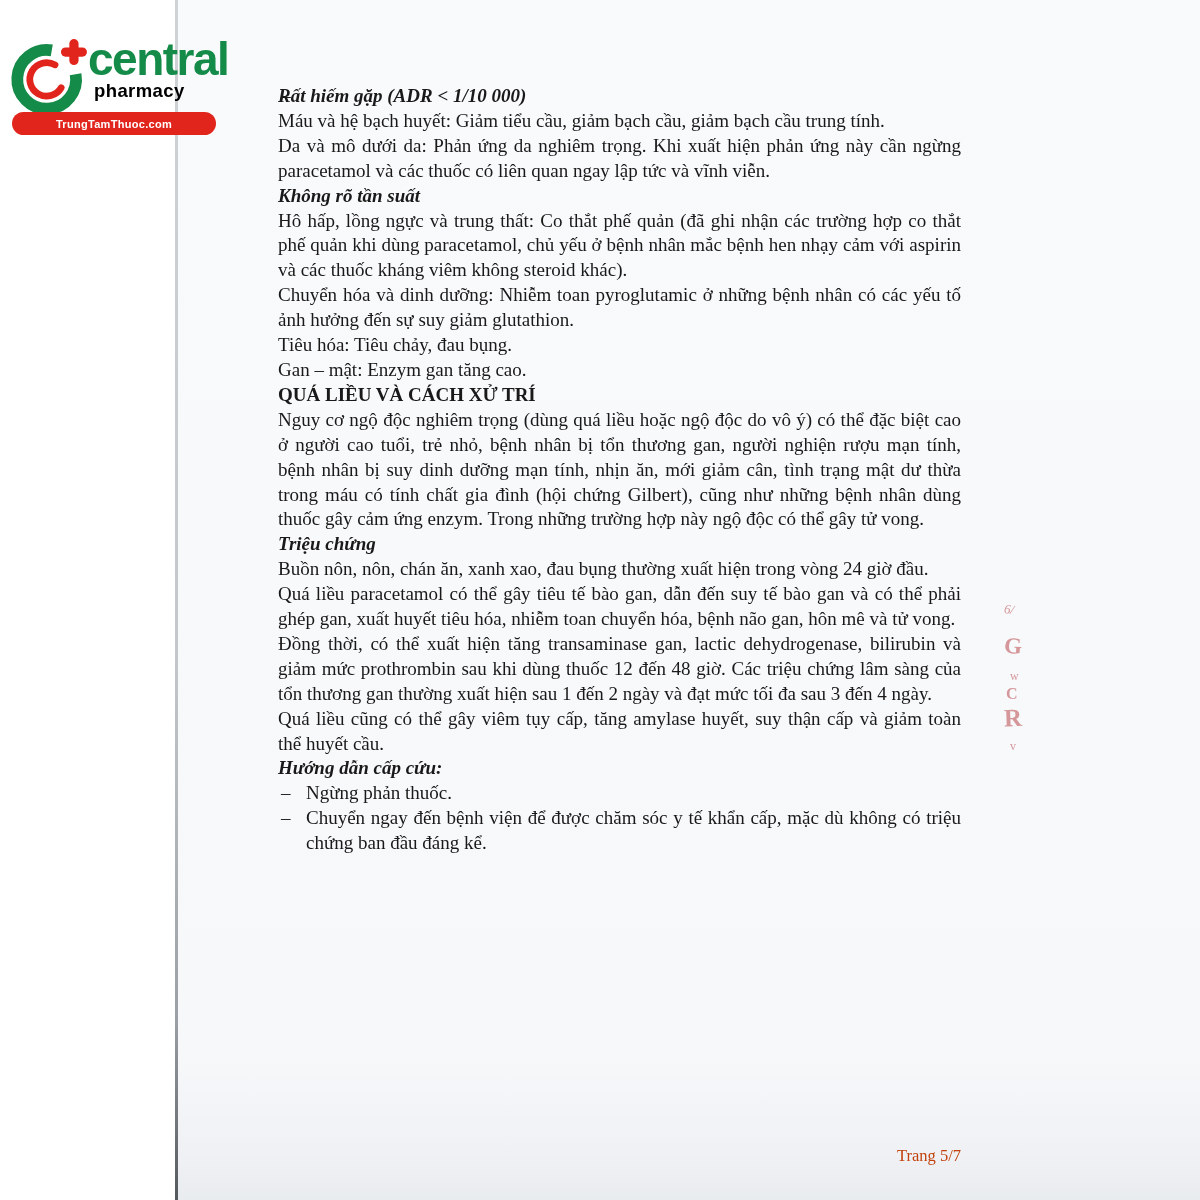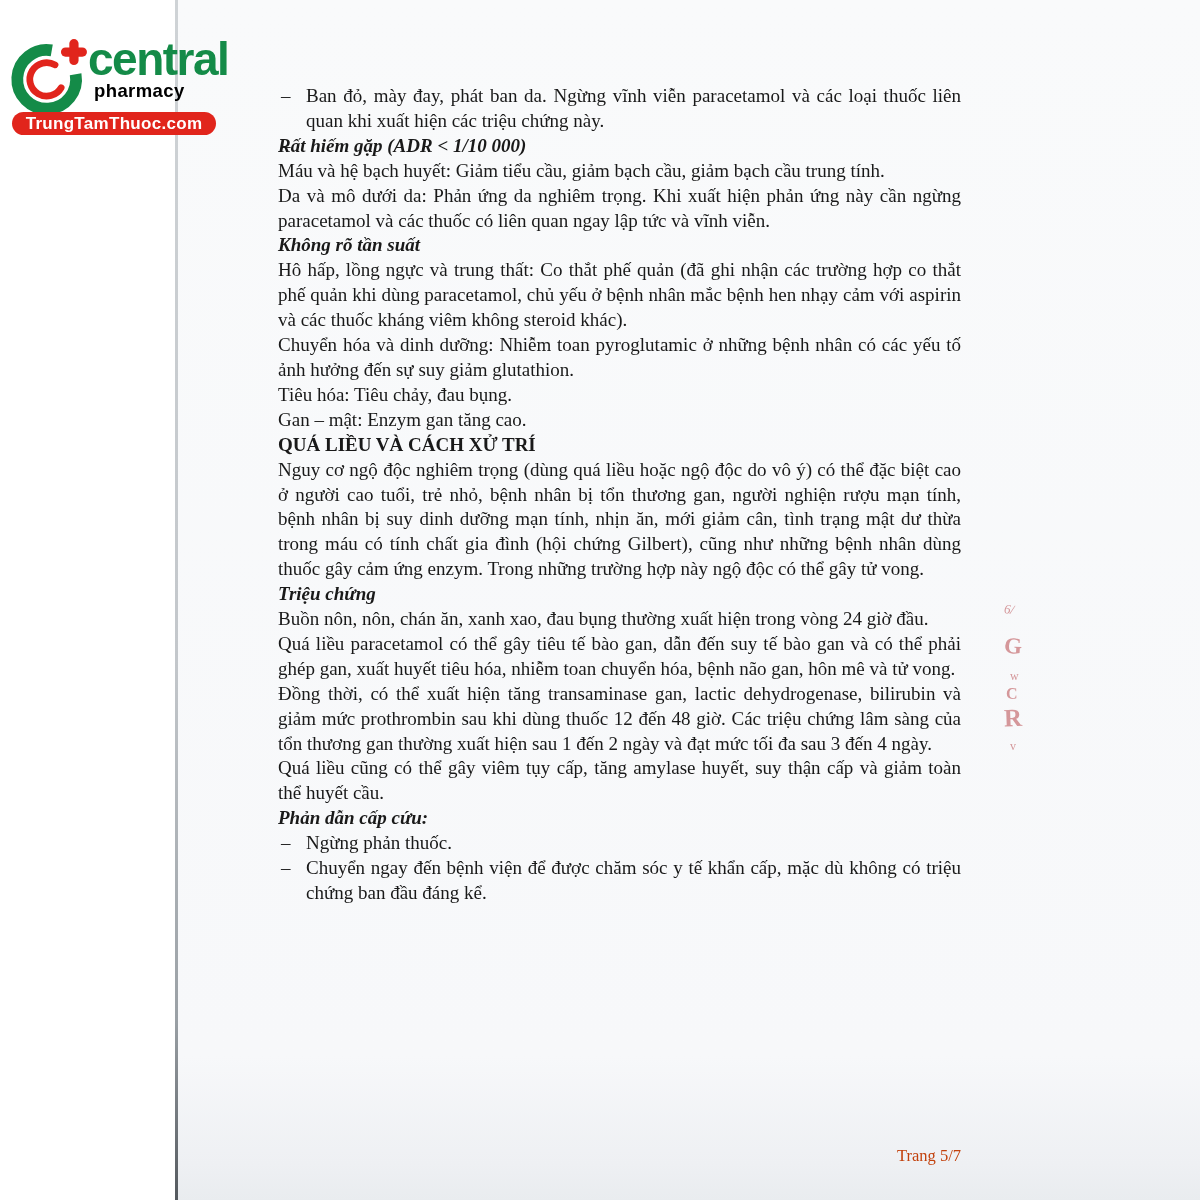--- a/index.html
+++ b/index.html
@@ -15,21 +15,21 @@
 
   
   .logo{position:absolute;left:8px;top:28px;width:240px;height:125px;z-index:10;}
   .logo-mark{position:absolute;left:0;top:6px;width:84px;height:84px;}
   .brand{position:absolute;left:80px;top:8px;font-family:"Liberation Sans",sans-serif;
          font-weight:bold;font-size:46px;letter-spacing:-1.5px;line-height:1;}
   .tagline{position:absolute;left:86px;top:54px;font-family:"Liberation Sans",sans-serif;
          font-weight:bold;font-size:18.5px;letter-spacing:.4px;line-height:1;}
   .badge{position:absolute;left:4px;top:84px;width:204px;height:23px;border-radius:12px;
          display:flex;align-items:center;justify-content:center;
-         font-family:"Liberation Sans",sans-serif;font-weight:bold;font-size:17px;
+         font-family:"Liberation Sans",sans-serif;font-weight:bold;font-size:11px;
          color:#ffffff;letter-spacing:.3px;}
 
   
   .doc{position:absolute;left:278px;top:84px;width:683px;z-index:3;
        font-size:19px;line-height:24.9px;color:#191919;text-align:justify;}
   .doc .item{margin:0;}
   .h{font-weight:bold;font-style:italic;}
   .hc{font-weight:bold;}
   .b{position:relative;padding-left:28px;}
   .b .dash{position:absolute;left:3px;top:0;}
@@ -65,42 +65,41 @@
     </svg>
     <div class="brand" style="color:#148b48">central</div>
     <div class="tagline" style="color:#000000">pharmacy</div>
     <div class="badge" style="background:#e1251c">TrungTamThuoc.com</div>
   </div>
 
   <div class="doc">
 
     <div class="item b">
       <span class="dash">–</span>
-      <span>Ban đỏ, mày đay, phát ban da. Ngừng vĩnh viễn paracetamol và các loại thuốc liên quan khi xuất hiện các triệu chứng này.</span>
     </div>
     <div class="item b">
       <span class="dash">–</span>
     </div>
 
     <div class="item h">Rất hiếm gặp (ADR &lt; 1/10 000)</div>
     <div class="item p">Máu và hệ bạch huyết: Giảm tiểu cầu, giảm bạch cầu, giảm bạch cầu trung tính.</div>
     <div class="item p">Da và mô dưới da: Phản ứng da nghiêm trọng. Khi xuất hiện phản ứng này cần ngừng paracetamol và các thuốc có liên quan ngay lập tức và vĩnh viễn.</div>
     <div class="item h">Không rõ tần suất</div>
     <div class="item p">Hô hấp, lồng ngực và trung thất: Co thắt phế quản (đã ghi nhận các trường hợp co thắt phế quản khi dùng paracetamol, chủ yếu ở bệnh nhân mắc bệnh hen nhạy cảm với aspirin và các thuốc kháng viêm không steroid khác).</div>
     <div class="item p">Chuyển hóa và dinh dưỡng: Nhiễm toan pyroglutamic ở những bệnh nhân có các yếu tố ảnh hưởng đến sự suy giảm glutathion.</div>
     <div class="item p">Tiêu hóa: Tiêu chảy, đau bụng.</div>
     <div class="item p">Gan – mật: Enzym gan tăng cao.</div>
     <div class="item hc">QUÁ LIỀU VÀ CÁCH XỬ TRÍ</div>
     <div class="item p">Nguy cơ ngộ độc nghiêm trọng (dùng quá liều hoặc ngộ độc do vô ý) có thể đặc biệt cao ở người cao tuổi, trẻ nhỏ, bệnh nhân bị tổn thương gan, người nghiện rượu mạn tính, bệnh nhân bị suy dinh dưỡng mạn tính, nhịn ăn, mới giảm cân, tình trạng mật dư thừa trong máu có tính chất gia đình (hội chứng Gilbert), cũng như những bệnh nhân dùng thuốc gây cảm ứng enzym. Trong những trường hợp này ngộ độc có thể gây tử vong.</div>
     <div class="item h">Triệu chứng</div>
     <div class="item p">Buồn nôn, nôn, chán ăn, xanh xao, đau bụng thường xuất hiện trong vòng 24 giờ đầu.</div>
     <div class="item p">Quá liều paracetamol có thể gây tiêu tế bào gan, dẫn đến suy tế bào gan và có thể phải ghép gan, xuất huyết tiêu hóa, nhiễm toan chuyển hóa, bệnh não gan, hôn mê và tử vong.</div>
     <div class="item p">Đồng thời, có thể xuất hiện tăng transaminase gan, lactic dehydrogenase, bilirubin và giảm mức prothrombin sau khi dùng thuốc 12 đến 48 giờ. Các triệu chứng lâm sàng của tổn thương gan thường xuất hiện sau 1 đến 2 ngày và đạt mức tối đa sau 3 đến 4 ngày.</div>
     <div class="item p">Quá liều cũng có thể gây viêm tụy cấp, tăng amylase huyết, suy thận cấp và giảm toàn thể huyết cầu.</div>
-    <div class="item h">Phản dẫn cấp cứu:</div>
+    <div class="item h">Hướng dẫn cấp cứu:</div>
 
     <div class="item b">
       <span class="dash">–</span>
       <span>Ngừng phản thuốc.</span>
     </div>
     <div class="item b">
       <span class="dash">–</span>
       <span>Chuyển ngay đến bệnh viện để được chăm sóc y tế khẩn cấp, mặc dù không có triệu chứng ban đầu đáng kể.</span>
     </div>
 

